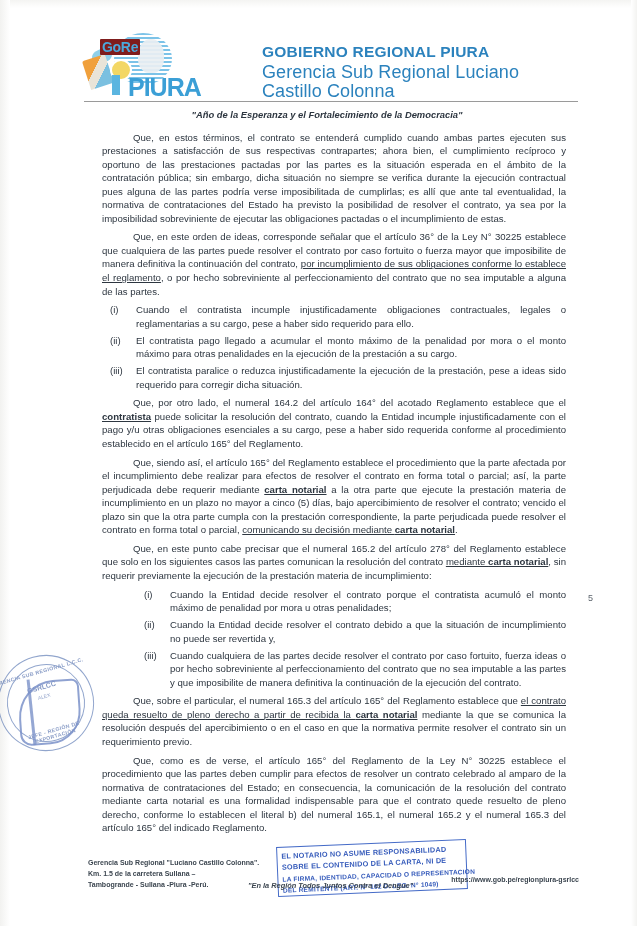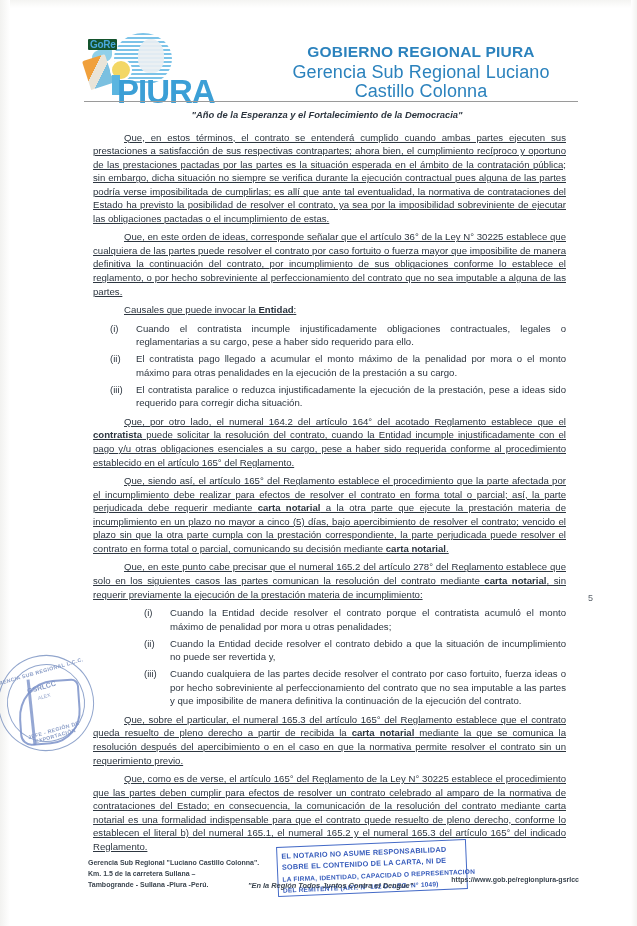--- a/index.html
+++ b/index.html
@@ -65,26 +65,26 @@
   .logo-globe-face {
     position: absolute;
     left: 24px; top: 6px;
     width: 26px; height: 34px;
     border-radius: 48% 48% 42% 42%;
     background: #e9eff2;
     opacity: .92;
   }
   .logo-gore {
     position: absolute;
-    left: 4px; top: 6px;
-    font-size: 10px;
+    left: 16px; top: 6px;
+    font-size: 14px;
     font-weight: bold;
     color: #4aa8dc;
     letter-spacing: -.3px;
-    background: #14532d;
+    background: #7f1d1d;
     padding: 0 2px;
     border-radius: 1px;
   }
   .logo-sun {
     position: absolute;
     left: 26px; top: 26px;
     width: 18px; height: 18px;
     border-radius: 50%;
     background: #f3d765;
     border: 2px solid #ffffff;
@@ -99,39 +99,39 @@
   }
   .logo-leaf {
     position: absolute;
     left: 8px; top: 16px;
     width: 20px; height: 14px;
     background: #8fd0ea;
     border-radius: 60% 10% 60% 10%;
   }
   .logo-word {
     position: absolute;
-    left: 33px; top: 40px;
-    font-size: 33px;
+    left: 44px; top: 40px;
+    font-size: 25px;
     font-weight: bold;
     color: #3b9fd6;
     letter-spacing: -1px;
     font-family: "Liberation Sans", sans-serif;
   }
   .logo-bar {
     position: absolute;
     left: 28px; top: 42px;
     width: 8px; height: 20px;
     background: #5bb5e0;
   }
   .head-titles {
     position: absolute;
     left: 262px;
     top: 42px;
     width: 318px;
-    text-align: center;
+    text-align: left;
   }
   .head-title-1 {
     font-size: 15.5px;
     font-weight: bold;
     color: #2b82bd;
     letter-spacing: .2px;
     line-height: 19px;
   }
   .head-title-2 {
     font-size: 18px;
@@ -163,25 +163,24 @@
   }
   .motto {
     text-align: center;
     font-style: italic;
     font-weight: bold;
     font-size: 9.4px;
     color: #2d3640;
     margin: 0 0 9px 0;
   }
   p.para {
-    margin: 0 0 5px 5px;
+    margin: 0 0 5px 14px;
     text-indent: 31px;
     text-align: justify;
     hyphens: none;
-    text-decoration: underline;
   }
   .u { text-decoration: underline; }
   .ub { text-decoration: underline; font-weight: bold; }
 
   .lead {
     margin: 0 0 3px 0;
     text-indent: 0;
   }
   ul.romans {
     list-style: none;
@@ -363,21 +362,20 @@
 
   <div class="content">
 
     <div class="motto">"Año de la Esperanza y el Fortalecimiento de la Democracia"</div>
 
     <p class="para">Que, en estos términos, el contrato se entenderá cumplido cuando ambas partes ejecuten sus prestaciones a satisfacción de sus respectivas contrapartes; ahora bien, el cumplimiento recíproco y oportuno de las prestaciones pactadas por las partes es la situación esperada en el ámbito de la contratación pública; sin embargo, dicha situación no siempre se verifica durante la ejecución contractual pues alguna de las partes podría verse imposibilitada de cumplirlas; es allí que ante tal eventualidad, la normativa de contrataciones del Estado ha previsto la posibilidad de resolver el contrato, ya sea por la imposibilidad sobreviniente de ejecutar las obligaciones pactadas o el incumplimiento de estas.</p>
 
     <p class="para"><span>Que, en este orden de ideas, corresponde señalar que el artículo 36° de la Ley N° 30225 establece que cualquiera de las partes puede resolver el contrato por caso fortuito o fuerza mayor que imposibilite de manera definitiva la continuación del contrato, </span><span class="u">por incumplimiento de sus obligaciones conforme lo establece el reglamento</span><span>, o por hecho sobreviniente al perfeccionamiento del contrato que no sea imputable a alguna de las partes.</span></p>
 
 
-    <p class="para lead"><span>Causales que puede invocar la </span><span class="ub">Entidad</span><span>:</span></p>
 
     <ul class="romans">
       <li>
         <span class="marker">(i)</span>
         <span class="li-text">Cuando el contratista incumple injustificadamente obligaciones contractuales, legales o reglamentarias a su cargo, pese a haber sido requerido para ello.</span>
       </li>
       <li>
         <span class="marker">(ii)</span>
         <span class="li-text">El contratista pago llegado a acumular el monto máximo de la penalidad por mora o el monto máximo para otras penalidades en la ejecución de la prestación a su cargo.</span>
       </li>

